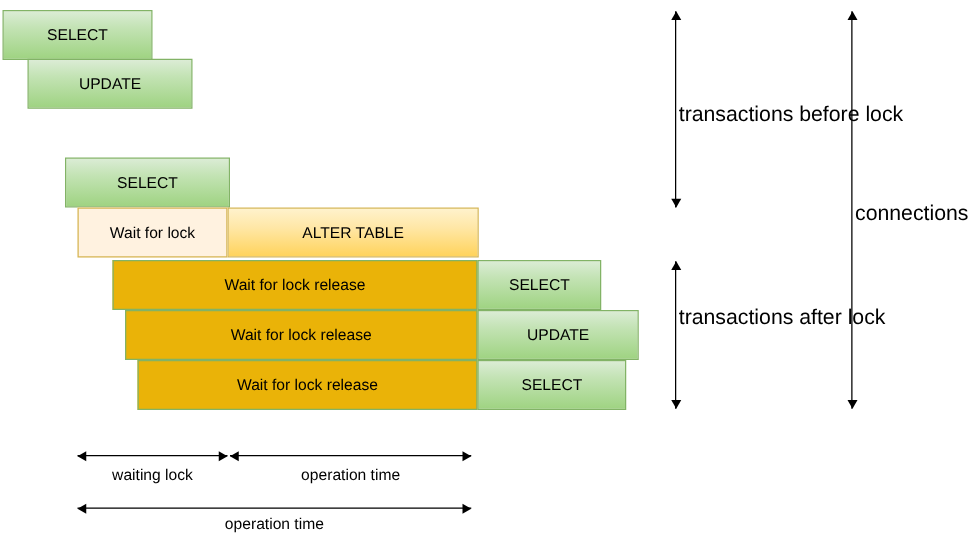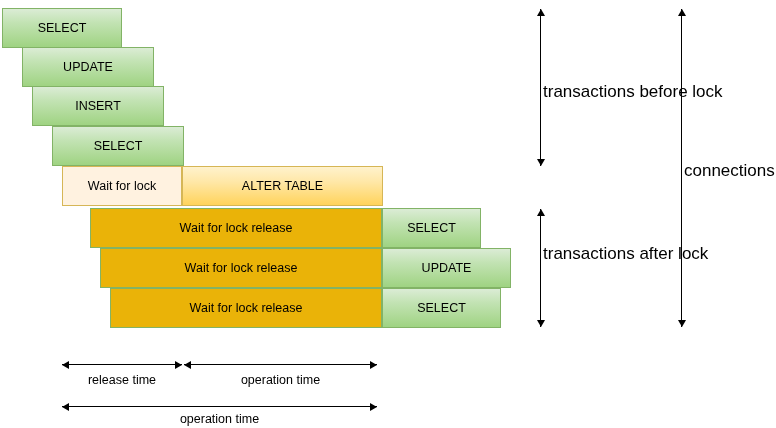--- a/index.html
+++ b/index.html
@@ -102,23 +102,20 @@
 </head>
 <body>
 
 <div id="canvas">
     <div class="bar" style="left: 2px; top: 8px; width: 120px; height: 40px;">
       <div class="seg green-strong" style="left: 0px; top: 0px; width: 120px; height: 40px;">SELECT</div>
     </div>
     <div class="bar" style="left: 22px; top: 47px; width: 132px; height: 40px;">
       <div class="seg green-strong" style="left: 0px; top: 0px; width: 132px; height: 40px;">UPDATE</div>
     </div>
-    <div class="bar" style="left: 32px; top: 86px; width: 132px; height: 40px;">
-      <div class="seg green-strong" style="left: 0px; top: 0px; width: 132px; height: 40px;">INSERT</div>
-    </div>
     <div class="bar" style="left: 52px; top: 126px; width: 132px; height: 40px;">
       <div class="seg green-strong" style="left: 0px; top: 0px; width: 132px; height: 40px;">SELECT</div>
     </div>
     <div class="bar" style="left: 62px; top: 166px; width: 321px; height: 40px;">
       <div class="seg yellow-strong" style="left: 120px; top: 0px; width: 201px; height: 40px;">ALTER TABLE</div>
       <div class="seg yellow-pale" style="left: 0px; top: 0px; width: 120px; height: 40px;">Wait for lock</div>
     </div>
     <div class="bar" style="left: 90px; top: 208px; width: 391px; height: 40px;">
       <div class="seg green-pale" style="left: 0px; top: 0px; width: 292px; height: 40px;">Wait for lock release</div>
       <div class="seg green-strong" style="left: 292px; top: 0px; width: 99px; height: 40px;">SELECT</div>
@@ -146,21 +143,21 @@
     <div style="position: absolute; left: 0px; top: 0px;">
       <div class="vline" style="left: 681px; top: 9px; height: 318px;"></div>
       <div class="arrow-up" style="left: 677.5px; top: 9px;"></div>
       <div class="arrow-down" style="left: 677.5px; top: 320px;"></div>
       <div class="vlabel" style="left: 684px; top: 161px;">connections pool</div>
     </div>
     <div style="position: absolute; left: 0px; top: 0px;">
       <div class="hline" style="left: 62px; top: 364px; width: 120px;"></div>
       <div class="arrow-left" style="left: 62px; top: 360.5px;"></div>
       <div class="arrow-right" style="left: 175px; top: 360.5px;"></div>
-      <div class="hlabel" style="left: 62px; top: 373px; width: 120px;">release time</div>
+      <div class="hlabel" style="left: 62px; top: 373px; width: 120px;">waiting lock</div>
     </div>
     <div style="position: absolute; left: 0px; top: 0px;">
       <div class="hline" style="left: 184px; top: 364px; width: 193px;"></div>
       <div class="arrow-left" style="left: 184px; top: 360.5px;"></div>
       <div class="arrow-right" style="left: 370px; top: 360.5px;"></div>
       <div class="hlabel" style="left: 184px; top: 373px; width: 193px;">operation time</div>
     </div>
     <div style="position: absolute; left: 0px; top: 0px;">
       <div class="hline" style="left: 62px; top: 406px; width: 315px;"></div>
       <div class="arrow-left" style="left: 62px; top: 402.5px;"></div>

